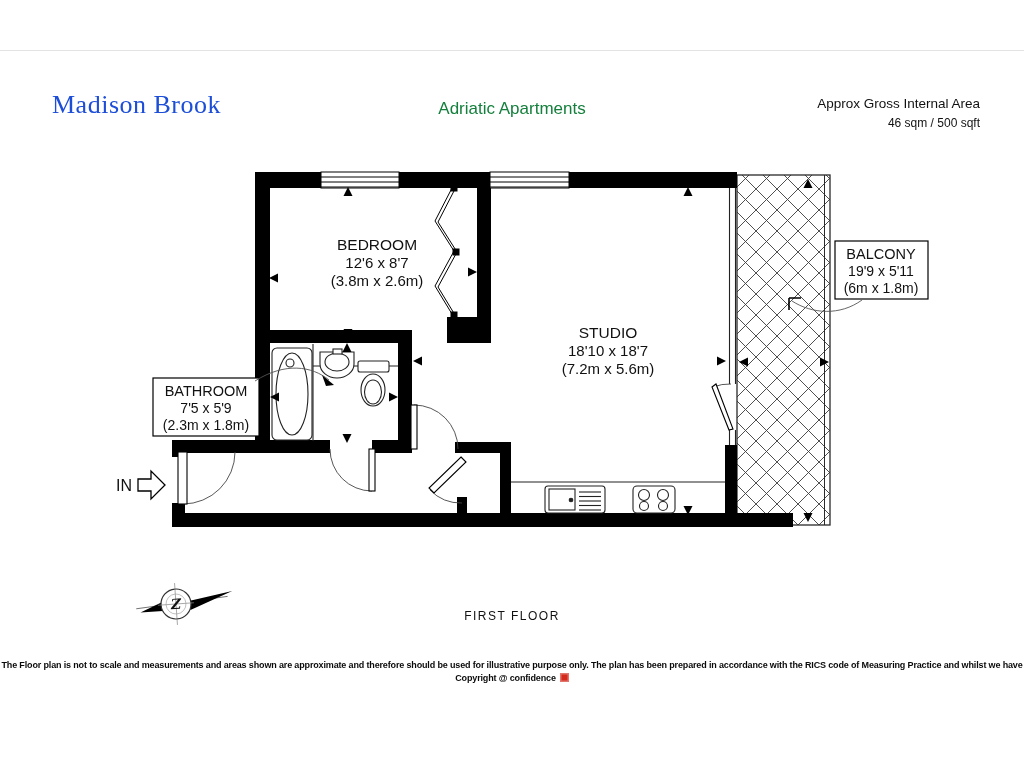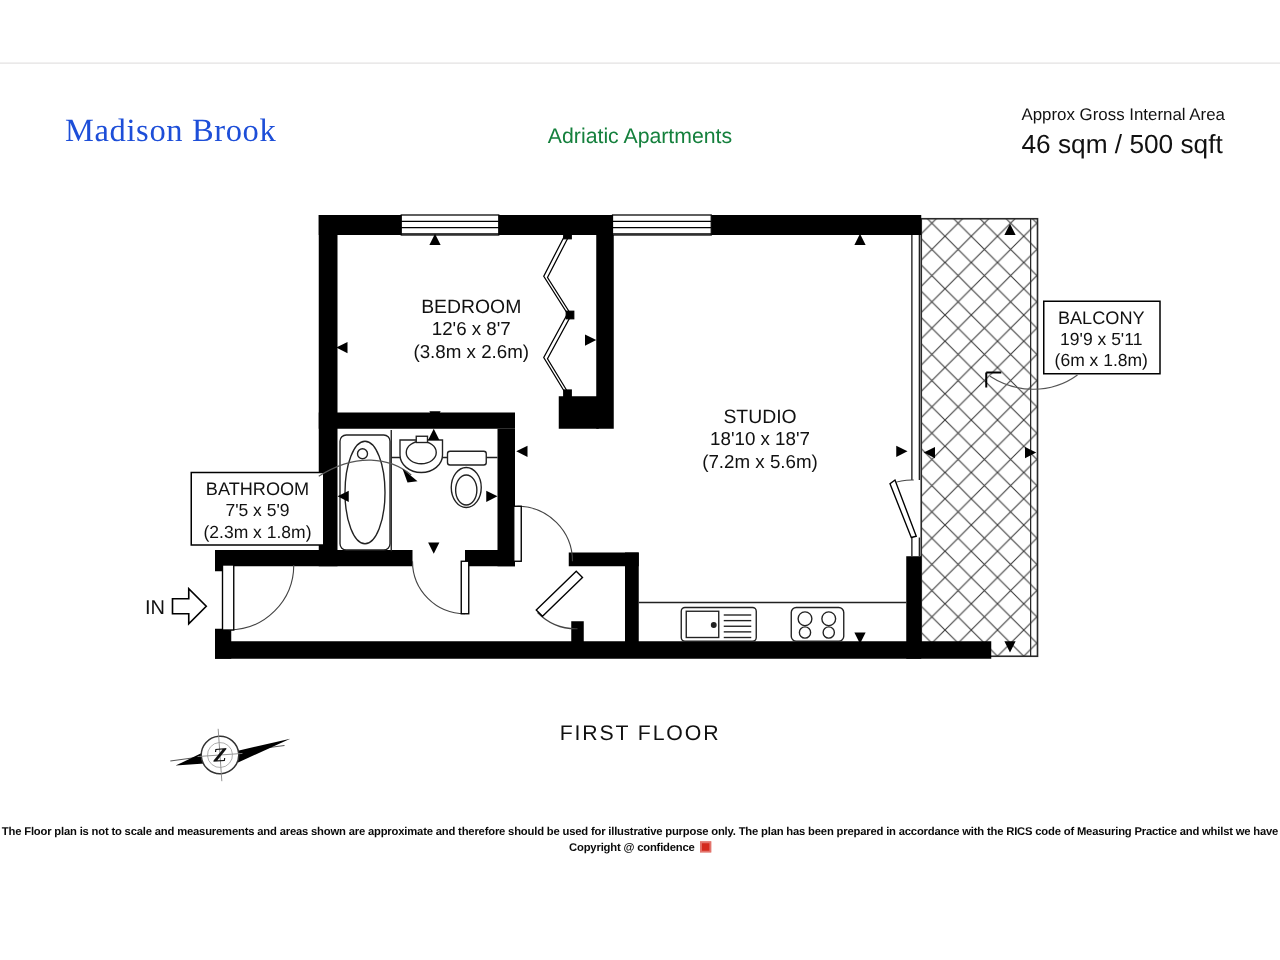--- a/index.html
+++ b/index.html
@@ -3,25 +3,25 @@
 <meta charset="utf-8">
 <style>
   html,body{margin:0;padding:0;background:#fff;}
   body{width:1024px;height:768px;position:relative;overflow:hidden;
        font-family:"Liberation Sans",sans-serif;color:#111;}
   .top-rule{position:absolute;left:0;top:50px;width:100%;height:1px;background:#e4e2e2;}
   .brand{position:absolute;left:52px;top:90px;font-family:"Liberation Serif","DejaVu Serif",serif;
          font-size:26px;letter-spacing:.5px;color:#1d4ed8;}
   .plan-title{position:absolute;left:0;top:99px;width:100%;text-align:center;
               font-size:17px;color:#15803d;}
-  .area-block{position:absolute;right:44px;top:84px;text-align:left;}
+  .area-block{position:absolute;right:44px;top:96px;text-align:right;}
   .area-label{font-size:13.5px;margin-bottom:5px;}
-  .area-value{font-size:21px;}
-  .floor-label{position:absolute;left:0;top:577px;width:100%;text-align:center;
-               font-size:17px;letter-spacing:1.5px;}
+  .area-value{font-size:12px;}
+  .floor-label{position:absolute;left:0;top:609px;width:100%;text-align:center;
+               font-size:12px;letter-spacing:1.5px;}
   .footer{position:absolute;left:0;top:660px;width:100%;text-align:center;
           font-size:9px;font-weight:bold;letter-spacing:-.15px;line-height:11.5px;color:#0a0a0a;}
   .footer .line{white-space:nowrap;}
   .copyright{margin-top:1px;}
   .cp-icon{display:inline-block;width:9px;height:9px;margin-left:4px;vertical-align:-1px;
            background:#d42a1e;box-shadow:inset 0 0 0 1.5px rgba(255,255,255,.35);}
   svg text{font-family:"Liberation Sans",sans-serif;fill:#111;}
   .room-name{font-size:15.5px;}
   .room-dim{font-size:15px;}
   .box-name{font-size:14.5px;}

